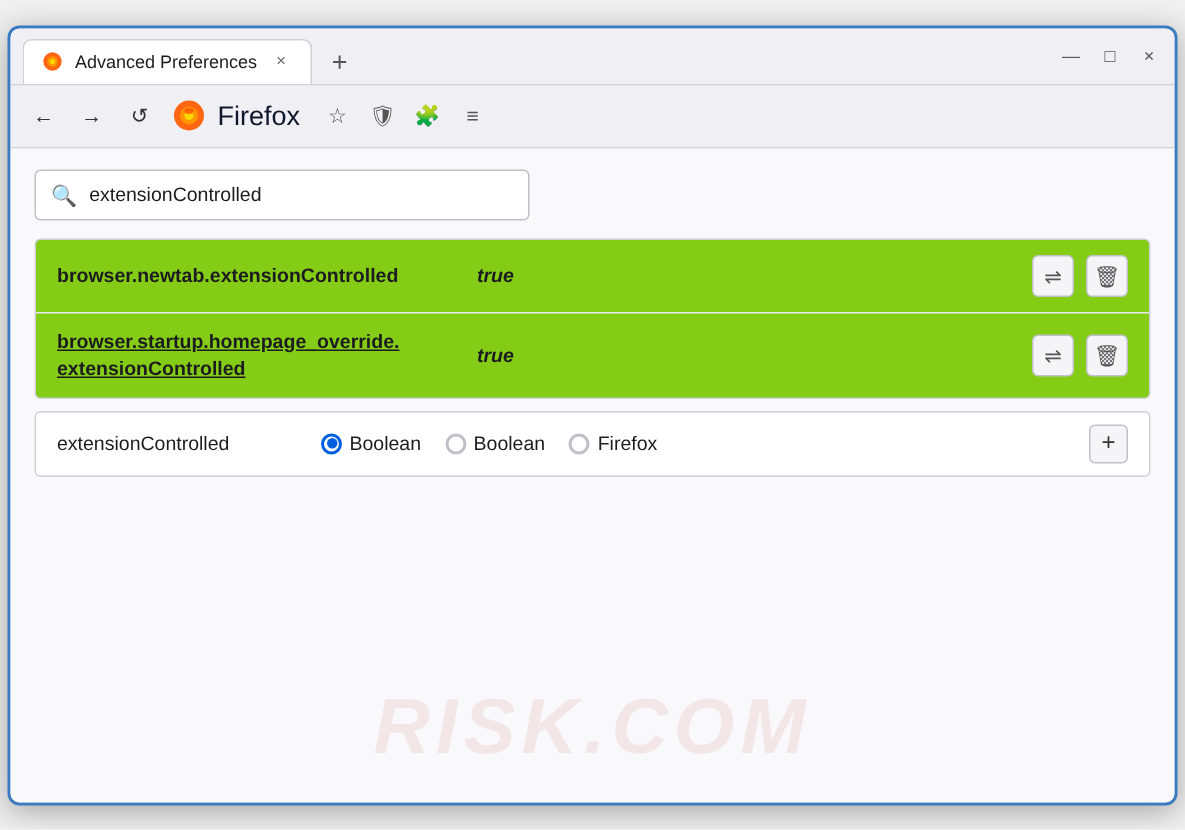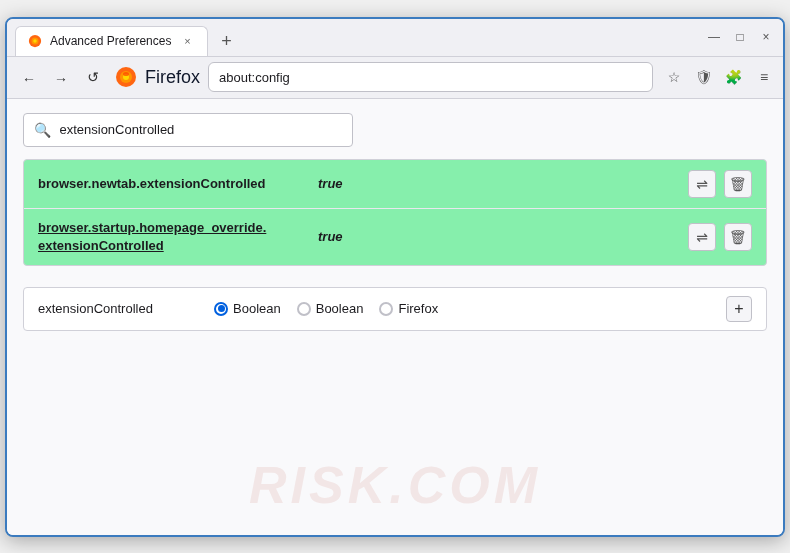--- a/index.html
+++ b/index.html
@@ -248,25 +248,25 @@
       border-radius: 2px;
     }
 
     .checkbox-label {
       font-size: 13px;
       color: #1c1b1f;
     }
 
     
     .results-table {
-      background: #86efac;
+      background: #84cc16;
       border: 1px solid #d0d0d8;
       border-radius: 4px;
       overflow: hidden;
-      margin-bottom: 21px;
+      margin-bottom: 8px;
     }
 
     .table-row {
       display: flex;
       align-items: center;
       padding: 10px 14px;
       border-bottom: 1px solid #e8e8ee;
       min-height: 42px;
     }
 
@@ -433,23 +433,20 @@
 
     <svg class="firefox-logo" viewBox="0 0 22 22" xmlns="http://www.w3.org/2000/svg">
       <circle cx="11" cy="11" r="10" fill="#FF6611"></circle>
       <circle cx="11" cy="11" r="6" fill="#FF9500"></circle>
       <circle cx="11" cy="11" r="3" fill="#FFD700"></circle>
       <ellipse cx="11" cy="8" rx="3" ry="2" fill="#FF4500" opacity="0.7"></ellipse>
     </svg>
 
     <span class="address-text" style="font-size:18px; color:#0f172a; margin-right:4px;">Firefox</span>
 
-    <div class="address-bar">
-      <span style="font-size:13px; color:#1c1b1f;">about:config</span>
-    </div>
 
     <div class="nav-icons">
       <div class="nav-icon">
         <span>☆</span>
       </div>
       <div class="nav-icon">
         <span>🛡</span>
       </div>
       <div class="nav-icon">
         <span>🧩</span>

